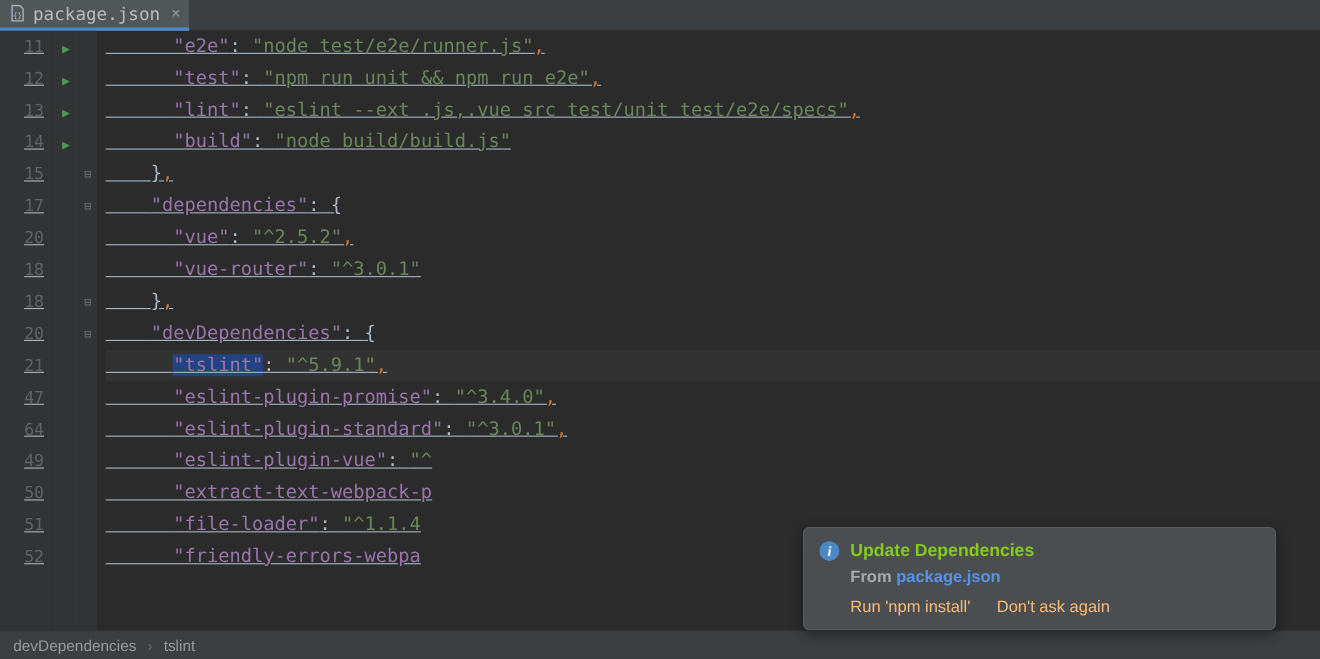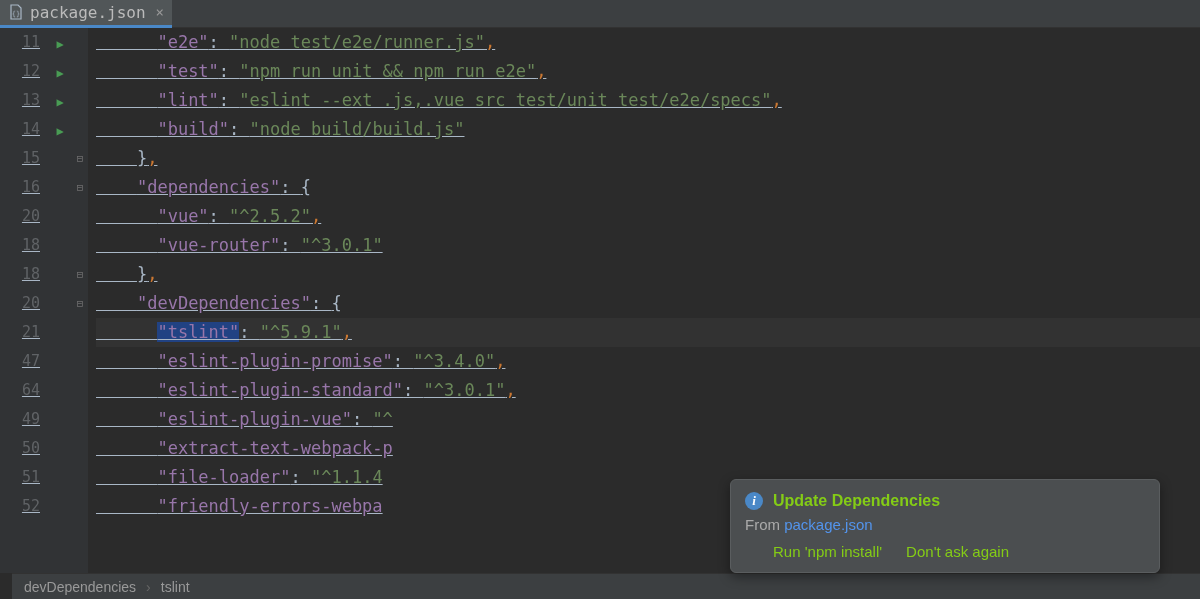--- a/index.html
+++ b/index.html
@@ -105,21 +105,21 @@
   display: flex;
   align-items: center;
   padding: 0 12px;
   color: #999;
   font-size: 14px;
   gap: 10px;
   font-family: -apple-system, 'Segoe UI', sans-serif;
   border-top: 1px solid #323232;
   position: absolute;
   bottom: 0;
-  left: 12px;
+  left: 0;
   right: 0;
 }
 .breadcrumb .sep { color: #666; }
 .popup {
   position: absolute;
   right: 40px;
   bottom: 26px;
   width: 430px;
   background: #4b4e50;
   border: 1px solid #5a5d5f;
@@ -142,24 +142,24 @@
   color: #fff;
   display: inline-flex;
   align-items: center;
   justify-content: center;
   font-size: 13px;
   font-weight: bold;
   font-style: italic;
   font-family: Georgia, serif;
 }
 .popup-title { color: #84cc16; font-weight: 600; font-size: 16px; }
-.popup-body { color: #aaa; font-size: 15px; margin-bottom: 10px; }
+.popup-body { color: #aaa; font-size: 15px; margin-left: 28px; margin-bottom: 10px; font-weight: bold; }
 .popup-link-file { color: #5394ec; }
 .popup-actions { display: flex; gap: 24px; margin-left: 28px; }
-.popup-action { color: #84cc16; font-size: 15px; cursor: pointer; }
+.popup-action { color: #fdba74; font-size: 15px; cursor: pointer; }
 </style>
 </head>
 <body>
 
 <div class="tab-bar">
   <div class="tab">
     <span class="tab-icon">
       <svg width="16" height="16" viewBox="0 0 16 16">
           <path d="M3 1h7l3 3v11H3z" fill="none" stroke="#a9b7c6" stroke-width="1.2"></path>
           <text x="8" y="12" font-size="7" text-anchor="middle" fill="#a9b7c6" font-family="monospace">{}</text>
@@ -170,21 +170,21 @@
   </div>
 </div>
 
 <div class="editor">
   <div class="gutter" id="gutter">
       <div class="line">11</div>
       <div class="line">12</div>
       <div class="line">13</div>
       <div class="line">14</div>
       <div class="line">15</div>
-      <div class="line">16</div>
+      <div class="line">17</div>
       <div class="line">20</div>
       <div class="line">18</div>
       <div class="line">18</div>
       <div class="line">20</div>
       <div class="line">21</div>
       <div class="line">47</div>
       <div class="line">64</div>
       <div class="line">49</div>
       <div class="line">50</div>
       <div class="line">51</div>

